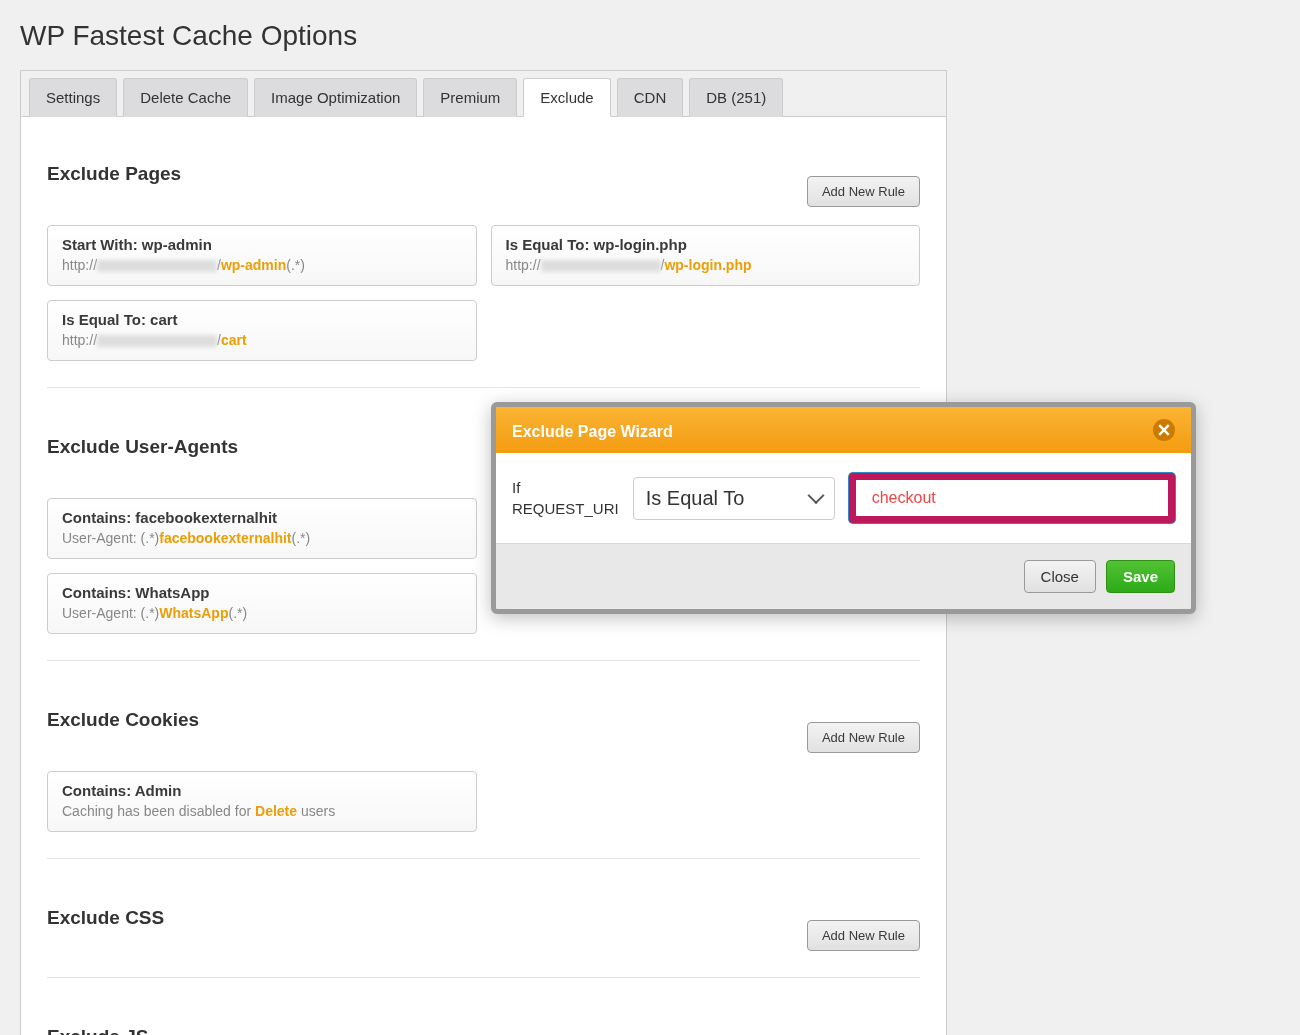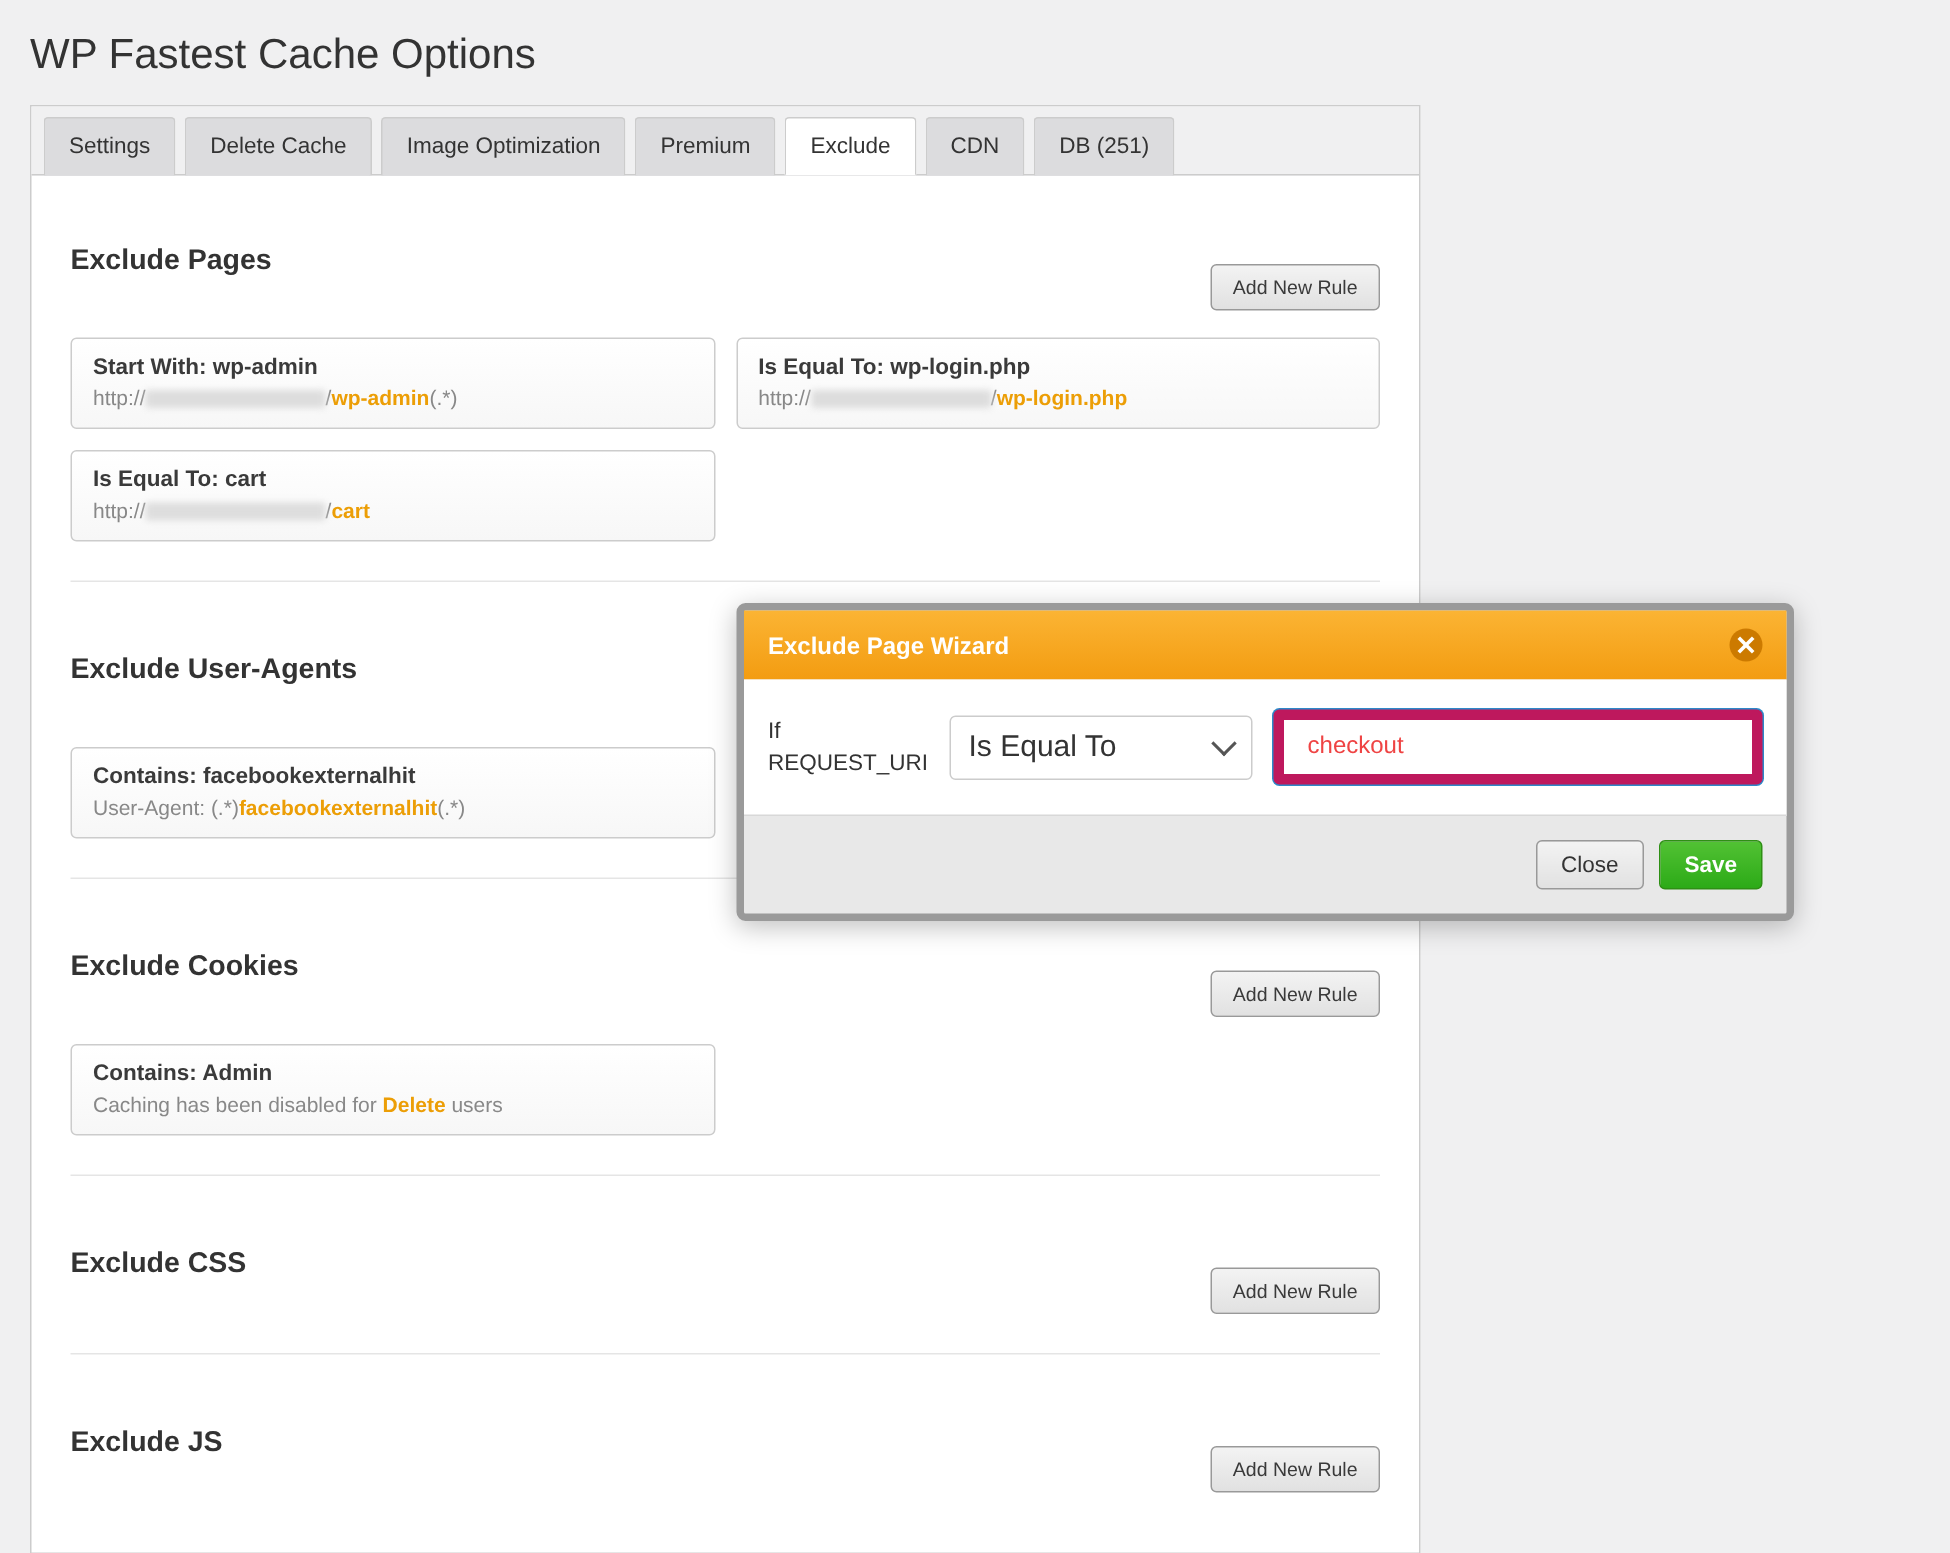--- a/index.html
+++ b/index.html
@@ -90,20 +90,26 @@
           <button class="add-btn" style="visibility:hidden">Add New Rule</button>
         </div>
         <div class="rules">
           <div class="rule">
             <div class="rule-title">Contains: facebookexternalhit</div>
             <div class="rule-sub">
               <span>User-Agent: (.*)</span><span class="hl">facebookexternalhit</span><span>(.*)</span>
             </div>
           </div>
           <div style="flex:0 0 calc(50% - 7px);"></div>
+          <div class="rule">
+            <div class="rule-title">Contains: WhatsApp</div>
+            <div class="rule-sub">
+              <span>User-Agent: (.*)</span><span class="hl">WhatsApp</span><span>(.*)</span>
+            </div>
+          </div>
         </div>
       </div>
 
       <hr class="sep">
 
       <div class="section">
         <div class="section-head">
           <h2>Exclude Cookies</h2>
           <button class="add-btn">Add New Rule</button>
         </div>

